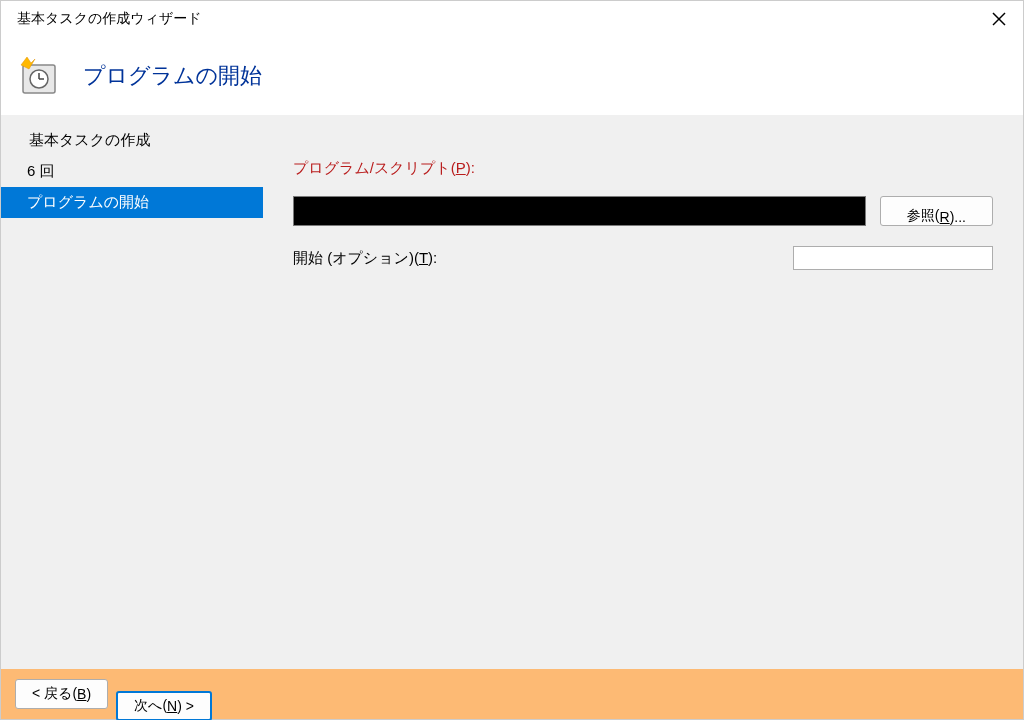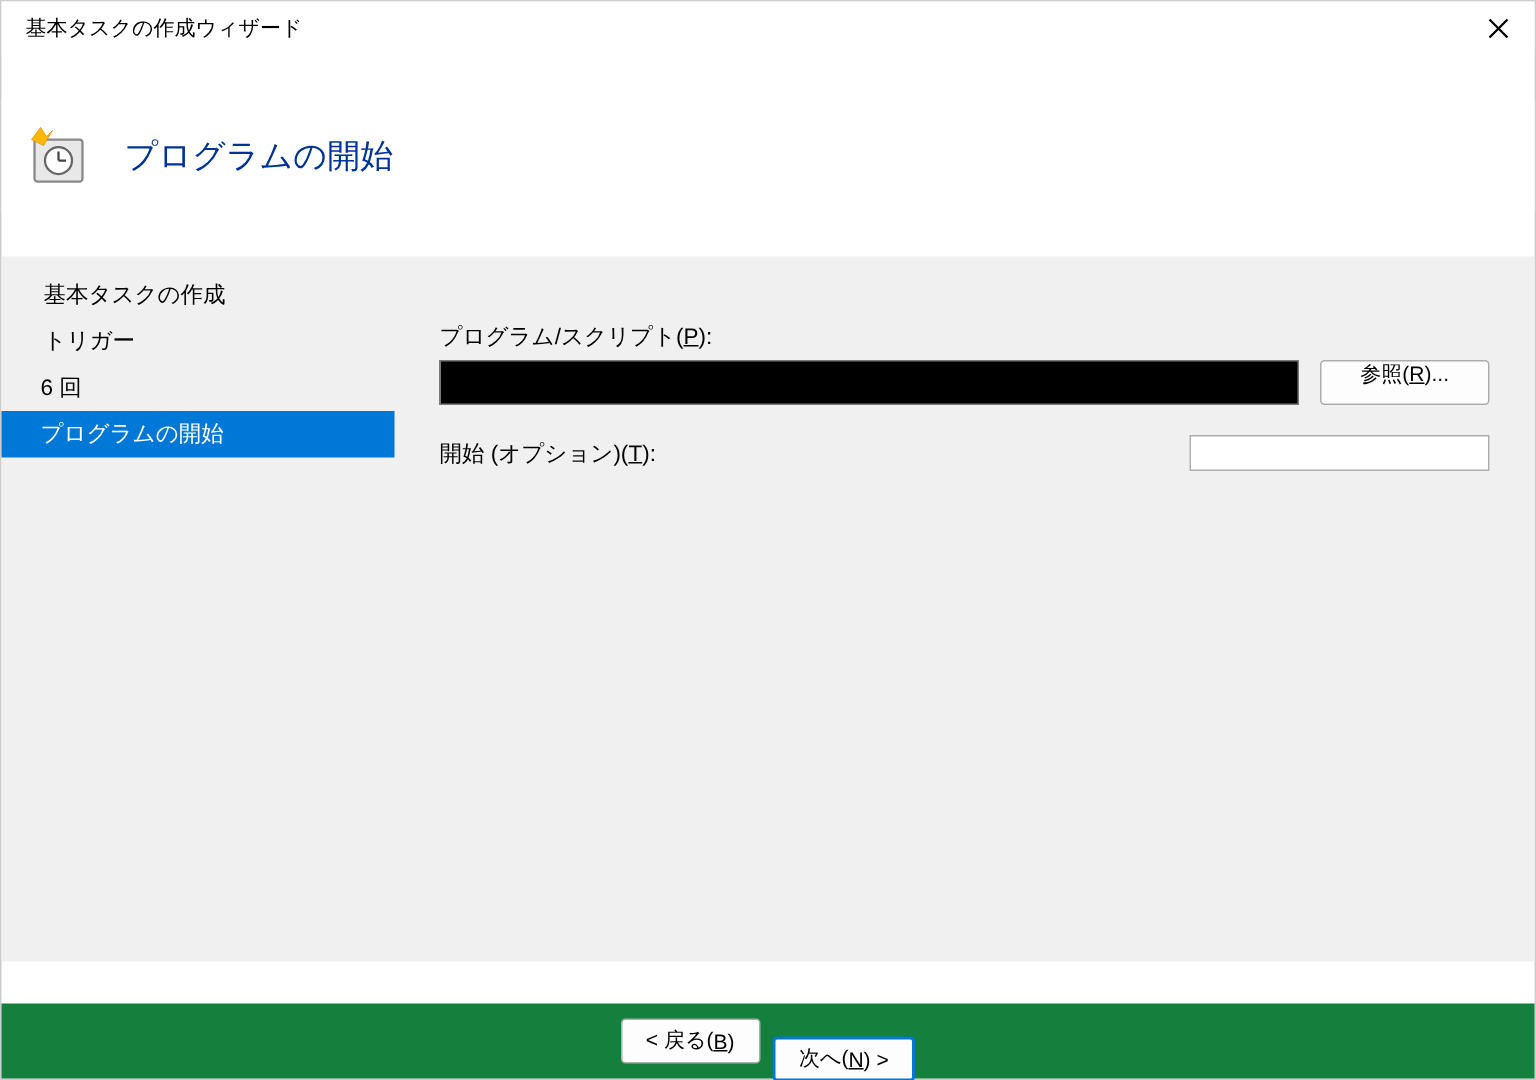--- a/index.html
+++ b/index.html
@@ -11,21 +11,20 @@
       height: 720px;
       overflow: hidden;
     }
     .window {
       width: 1024px;
       height: 720px;
       border: 1px solid #ccc;
       background: #fff;
       display: flex;
       flex-direction: column;
-      gap: 28px;
     }
     .titlebar {
       height: 36px;
       display: flex;
       align-items: center;
       justify-content: space-between;
       padding: 0 12px 0 16px;
       background: #fff;
     }
     .titlebar-title {
@@ -81,22 +80,22 @@
     .sidebar-item.selected {
       background: #0078d7;
       color: #fff;
     }
     .main {
       flex: 1;
       padding: 36px 30px 0 30px;
     }
     .form-label {
       font-size: 15px;
-      color: #000000;
-      margin-bottom: 6px;
+      color: #b91c1c;
+      margin-bottom: 18px;
     }
     .u { text-decoration: underline; }
     .program-row {
       display: flex;
       gap: 14px;
       align-items: center;
       margin-bottom: 20px;
     }
     .input-large {
       flex: 1;
@@ -106,21 +105,21 @@
     }
     .browse-btn {
       height: 30px;
       padding: 0 26px;
       background: #fdfdfd;
       border: 1px solid #adadad;
       border-radius: 3px;
       font-size: 14px;
       cursor: pointer;
       display: flex;
-      align-items: flex-start;
+      align-items: flex-end;
     }
     .opt-row {
       display: flex;
       align-items: center;
       justify-content: space-between;
       margin-bottom: 8px;
     }
     .opt-label {
       font-size: 15px;
       color: #000;
@@ -133,24 +132,24 @@
       padding: 0 4px;
     }
     .opt-input.redacted {
       background: #000;
       border: 1px solid #000;
     }
     .footer {
       height: 50px;
       display: flex;
       align-items: center;
-      justify-content: center;
+      justify-content: flex-start;
       gap: 8px;
       padding: 0 14px;
-      background: #15803d;
+      background: #fdba74;
     }
     .footer-btn {
       height: 30px;
       padding: 0 16px;
       background: #fdfdfd;
       border: 1px solid #adadad;
       border-radius: 3px;
       font-size: 14px;
       cursor: pointer;
       display: flex;
@@ -186,21 +185,20 @@
         <path d="M 4 10 L 10 2 L 14 8 L 18 4 L 12 14 Z" fill="#ffb800" stroke="#e09000" stroke-width="0.5"></path>
       </svg>
     </div>
     <div class="header-title">プログラムの開始</div>
   </div>
 
   <div class="body">
 
     <div class="sidebar">
       <div class="sidebar-item">基本タスクの作成</div>
-      <div class="sidebar-item">トリガー</div>
       <div class="sidebar-item indent">6 回</div>
       <div class="sidebar-item indent selected">プログラムの開始</div>
     </div>
 
     <div class="main">
 
       <div class="form-label">
         <span>プログラム/スクリプト(</span><span class="u">P</span><span>):</span>
       </div>
 

